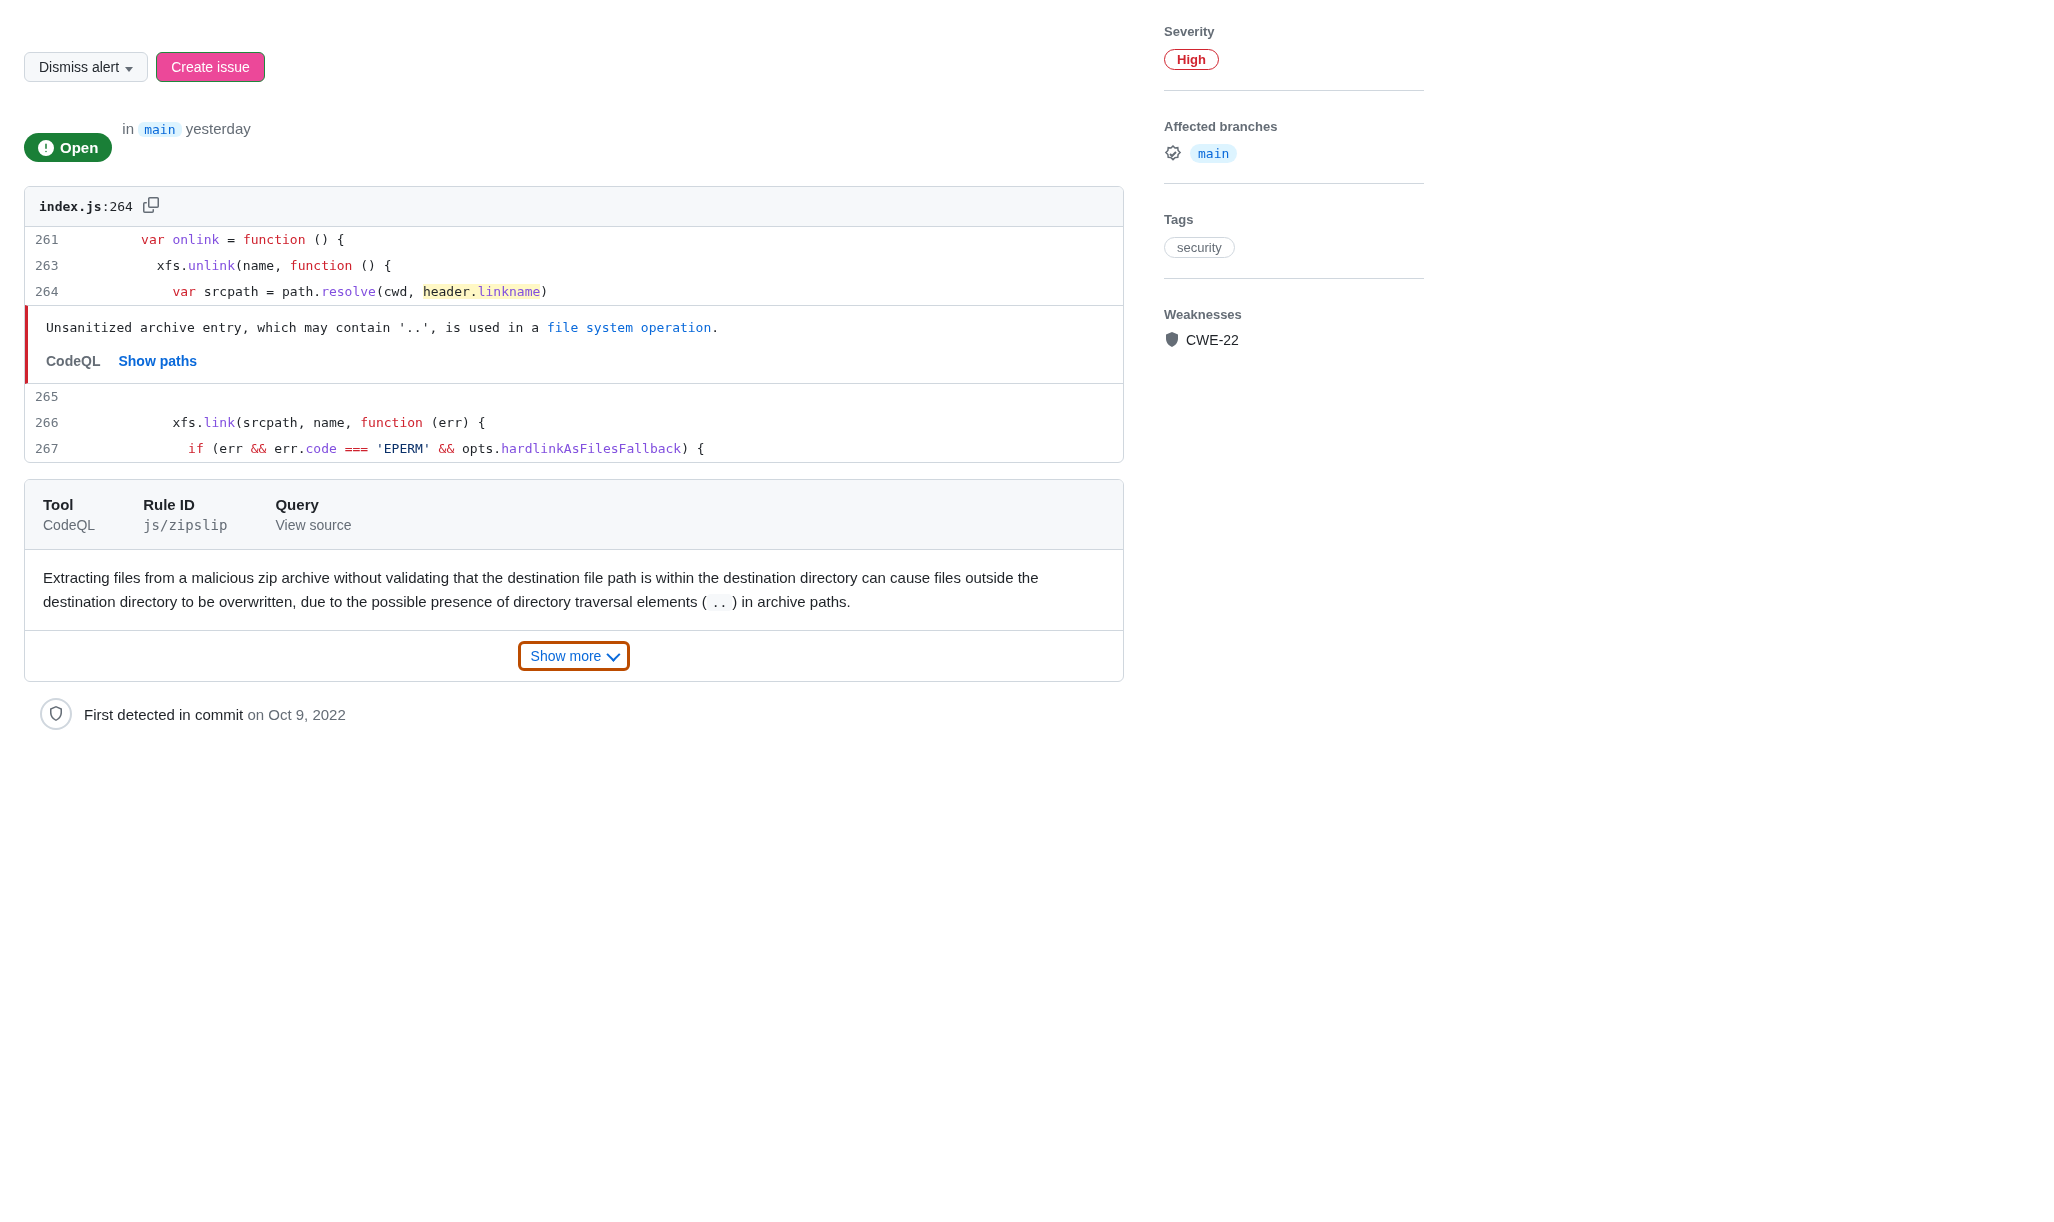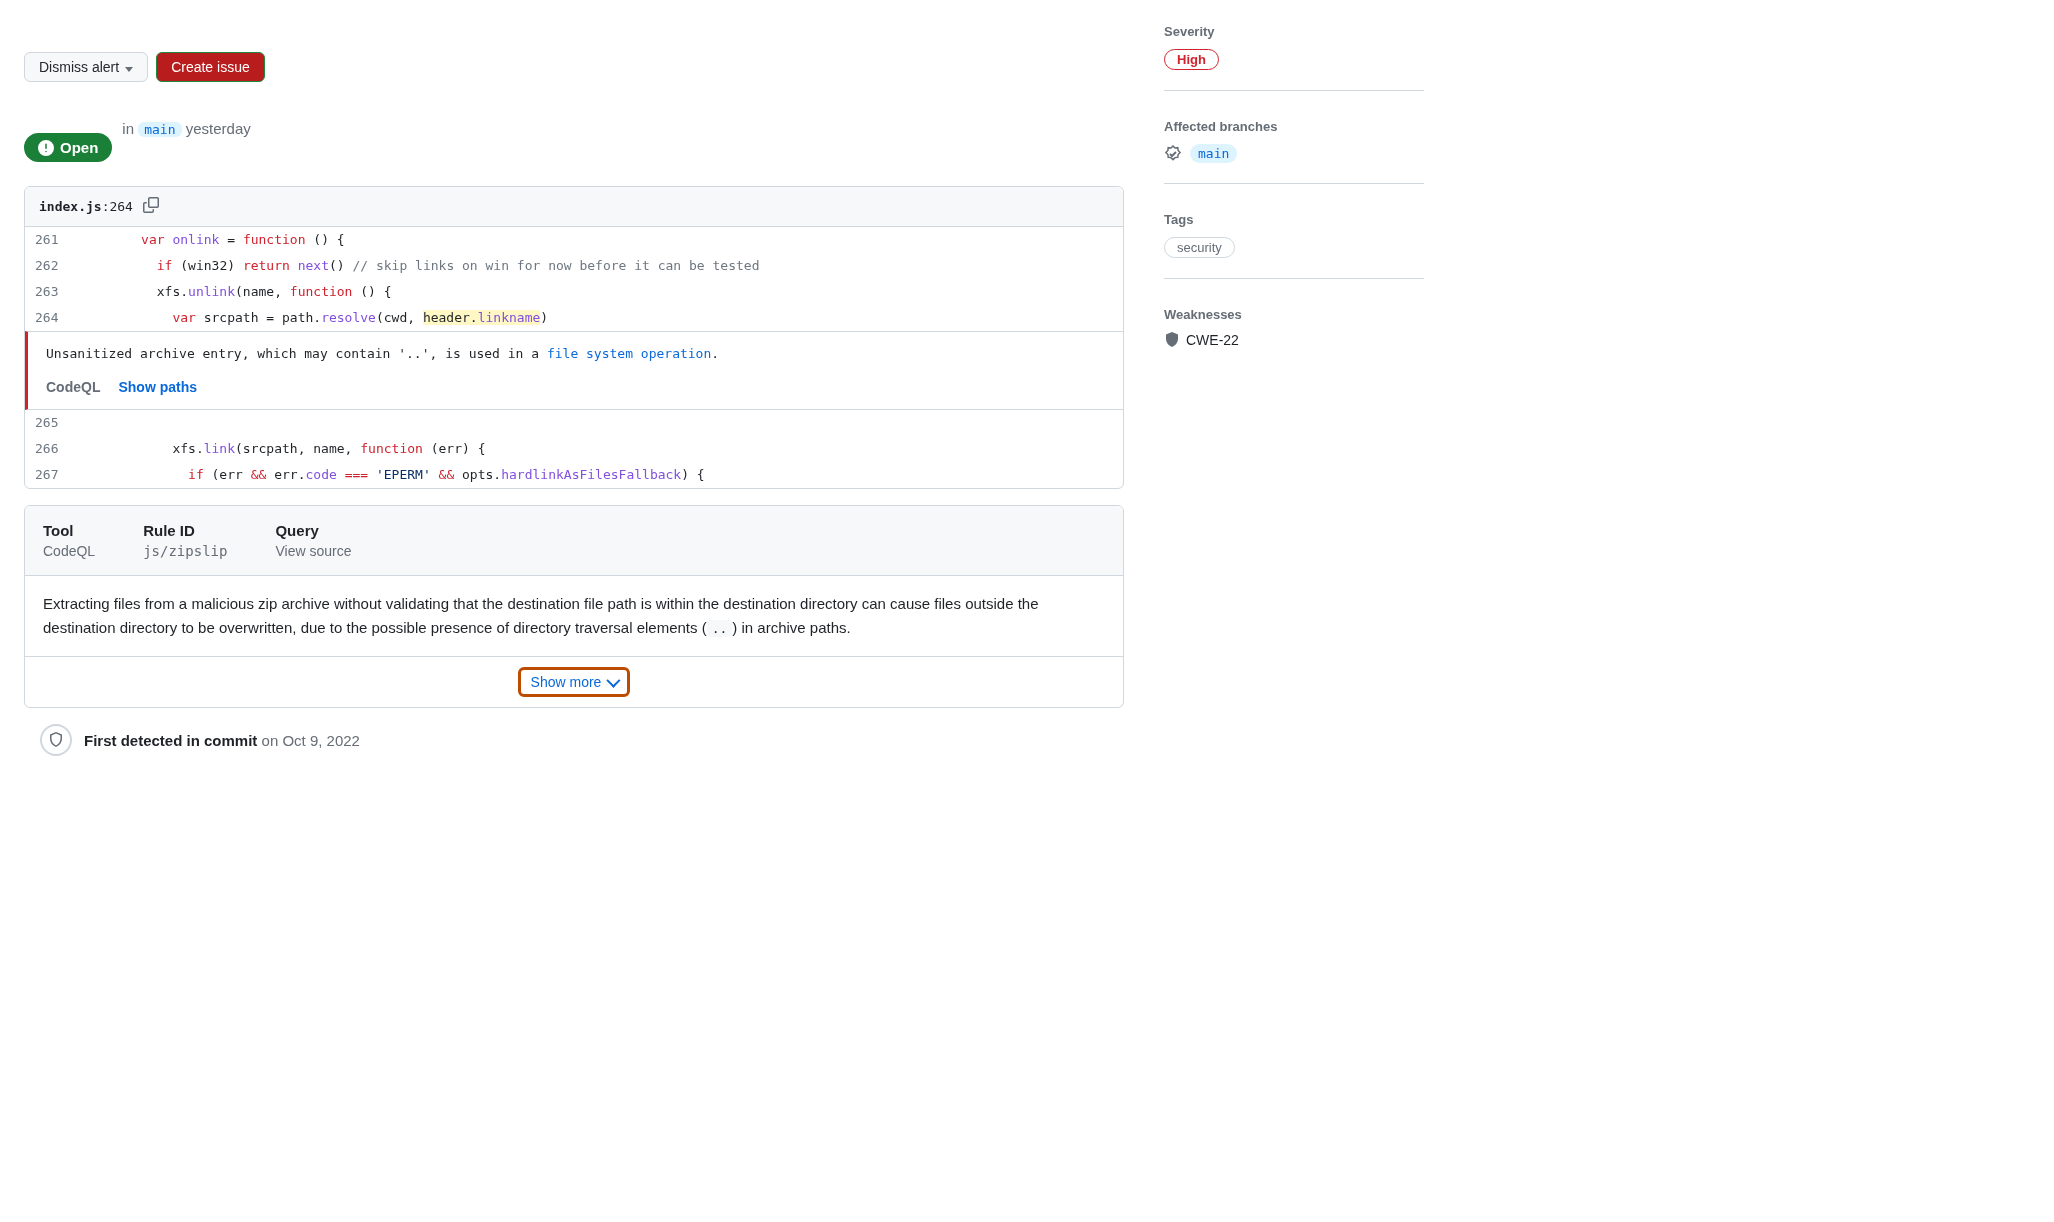--- a/index.html
+++ b/index.html
@@ -24,21 +24,21 @@
     border-radius: 6px;
     border: 1px solid #d0d7de;
     background: #f6f8fa;
     color: #24292f;
     cursor: pointer;
     display: inline-flex;
     align-items: center;
     gap: 4px;
     margin-top: 28px;
   }
-  .btn-primary { background: #b91c1c; color: #fff; border-color: #1f883d; }
+  .btn-primary { background: #ec4899; color: #fff; border-color: #1f883d; }
   .caret-down::after { content: ""; display: inline-block; width: 0; height: 0; border-left: 4px solid transparent; border-right: 4px solid transparent; border-top: 5px solid #656d76; margin-left: 2px; }
 
   .status-row { display: flex; align-items: center; gap: 10px; margin-bottom: 24px; }
   .status-badge {
     display: inline-flex; align-items: center; gap: 6px;
     background: #1a7f37; color: #fff; font-weight: 600;
     padding: 6px 14px; border-radius: 999px; font-size: 15px; margin-top: 39px;
   }
   .status-badge svg { width: 16px; height: 16px; fill: #fff; }
   .status-text { color: #656d76; font-size: 15px; }
@@ -79,21 +79,21 @@
   .meta-col .value.mono { font-family: ui-monospace, SFMono-Regular, Menlo, monospace; }
   .meta-body { padding: 16px 18px; font-size: 15px; line-height: 1.6; color: #1f2328; }
   .meta-body code { font-family: ui-monospace, SFMono-Regular, Menlo, monospace; background: #f6f8fa; padding: 1px 5px; border-radius: 4px; font-size: 13px; }
   .show-more-bar { text-align: center; padding: 10px; border-top: 1px solid #d0d7de; }
   .show-more-btn { color: #0969da; font-weight: 500; cursor: pointer; display: inline-flex; align-items: center; gap: 6px; padding: 4px 10px; border: 3px solid #bc4c00; border-radius: 6px; }
   .show-more-btn::after { content: ""; display: inline-block; width: 8px; height: 8px; border-right: 2px solid #0969da; border-bottom: 2px solid #0969da; transform: rotate(45deg) translateY(-2px); }
 
   .timeline { display: flex; align-items: center; gap: 12px; padding: 8px 0 0 16px; color: #656d76; font-size: 15px; }
   .timeline .circle { width: 32px; height: 32px; border: 2px solid #d0d7de; border-radius: 50%; display: flex; align-items: center; justify-content: center; background: #fff; }
   .timeline .circle svg { width: 16px; height: 16px; fill: #656d76; }
-  .timeline strong { color: #1f2328; font-weight: 700; }
+  .timeline strong { color: #1f2328; font-weight: 400; }
 
   .side-section { margin-bottom: 28px; padding-bottom: 20px; border-bottom: 1px solid #d0d7de; }
   .side-section:last-child { border-bottom: none; }
   .side-label { font-size: 13px; font-weight: 600; color: #656d76; margin-bottom: 10px; }
   .sev-badge { display: inline-block; border: 1px solid #d1242f; color: #d1242f; font-weight: 600; padding: 2px 12px; border-radius: 999px; font-size: 13px; }
   .branch-item { display: flex; align-items: center; gap: 8px; color: #656d76; }
   .branch-item svg { width: 18px; height: 18px; fill: none; stroke: #656d76; stroke-width: 1.5; }
   .branch-name { background: #ddf4ff; color: #0969da; padding: 2px 8px; border-radius: 999px; font-family: ui-monospace, SFMono-Regular, Menlo, monospace; font-size: 13px; }
   .tag-chip { display: inline-block; border: 1px solid #d0d7de; color: #656d76; padding: 2px 12px; border-radius: 999px; font-size: 13px; }
   .weakness { display: flex; align-items: center; gap: 6px; color: #1f2328; font-size: 14px; }
@@ -138,24 +138,20 @@
               <path d="M0 6.75A1.75 1.75 0 011.75 5h1.5a.75.75 0 010 1.5h-1.5a.25.25 0 00-.25.25v7.5c0 .138.112.25.25.25h7.5a.25.25 0 00.25-.25v-1.5a.75.75 0 011.5 0v1.5A1.75 1.75 0 019.25 16h-7.5A1.75 1.75 0 010 14.25v-7.5z"></path>
               <path d="M5 1.75C5 .784 5.784 0 6.75 0h7.5C15.216 0 16 .784 16 1.75v7.5A1.75 1.75 0 0114.25 11h-7.5A1.75 1.75 0 015 9.25v-7.5zm1.75-.25a.25.25 0 00-.25.25v7.5c0 .138.112.25.25.25h7.5a.25.25 0 00.25-.25v-7.5a.25.25 0 00-.25-.25h-7.5z"></path>
             </svg>
         </span>
       </div>
       <table class="code-table" id="code-before">
         <tbody>
             <tr>
               <td class="linenum">261</td>
               <td class="code-line"><span>        </span><span class="kw">var</span><span> </span><span class="fn">onlink</span><span> = </span><span class="kw">function</span><span> () {</span></td>
-            </tr>
-            <tr>
-              <td class="linenum">262</td>
-              <td class="code-line"><span>          </span><span class="kw">if</span><span> (win32) </span><span class="kw">return</span><span> </span><span class="fn">next</span><span>() </span><span class="cm">// skip links on win for now before it can be tested</span></td>
             </tr>
             <tr>
               <td class="linenum">263</td>
               <td class="code-line"><span>          xfs.</span><span class="fn">unlink</span><span>(name, </span><span class="kw">function</span><span> () {</span></td>
             </tr>
             <tr>
               <td class="linenum">264</td>
               <td class="code-line"><span>            </span><span class="kw">var</span><span> srcpath = path.</span><span class="fn">resolve</span><span>(cwd, </span><span class="hl">header.</span><span class="hl fn">linkname</span><span>)</span></td>
             </tr>
           </tbody>

